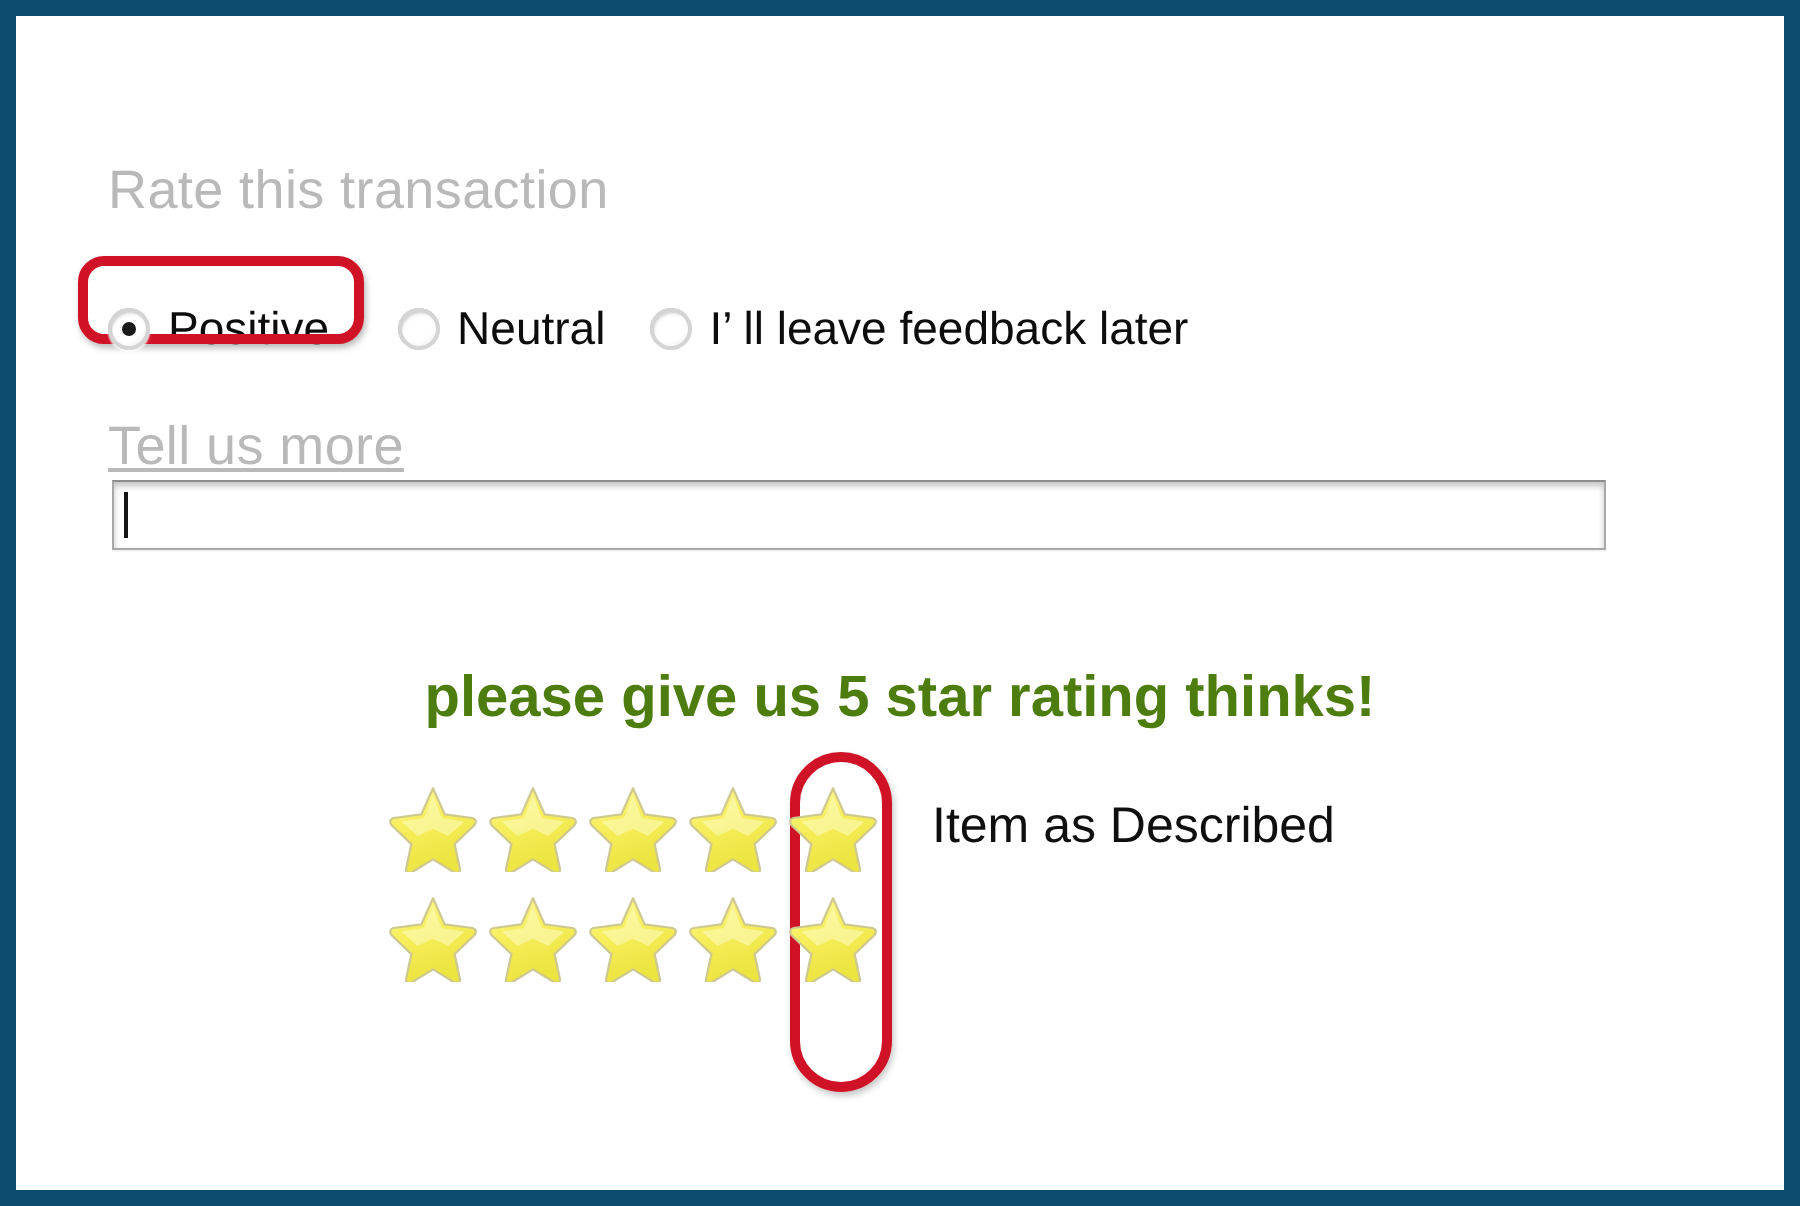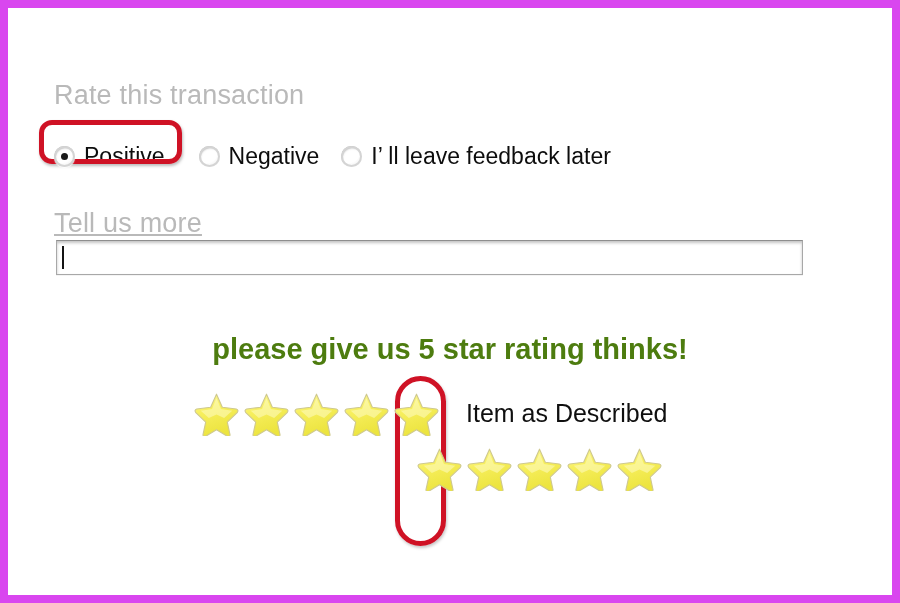--- a/index.html
+++ b/index.html
@@ -10,21 +10,21 @@
   body {
     font-family: "Liberation Sans", sans-serif;
   }
 
   #screen {
     position: relative;
     width: 900px;
     height: 603px;
     box-sizing: border-box;
     background: #ffffff;
-    border: 8px solid #d946ef;
+    border: 8px solid #0c4a6e;
     overflow: hidden;
   }
 
   .inner {
     position: relative;
     width: 100%;
     height: 100%;
     background: #ffffff;
   }
 
@@ -37,21 +37,21 @@
     letter-spacing: 0.2px;
     white-space: nowrap;
   }
   #rate-heading { left: 46px; top: 72px; }
   #tell-heading { left: 46px; top: 200px; text-decoration: underline; }
 
   
   #radio-row {
     position: absolute;
     left: 46px;
-    top: 126px;
+    top: 134px;
     height: 44px;
     display: flex;
     align-items: center;
   }
   .radio-option {
     display: flex;
     align-items: center;
     height: 44px;
     white-space: nowrap;
   }
@@ -163,21 +163,20 @@
   #ratings {
     position: absolute;
     left: 186px;
     top: 378px;
   }
   .rating-row {
     position: relative;
     height: 55px;
     display: flex;
     align-items: center;
-    justify-content: flex-end;
   }
   .stars {
     display: flex;
     align-items: center;
   }
   .star {
     width: 45px;
     height: 45px;
     margin-right: 5px;
     flex: 0 0 auto;
@@ -213,21 +212,21 @@
     <div id="radio-row">
 
       <div class="radio-option" id="option-positive">
         <span id="positive-highlight"></span>
         <span class="radio-mark checked"></span>
         <span class="radio-label">Positive</span>
       </div>
 
       <div class="radio-option">
         <span class="radio-mark"></span>
-        <span class="radio-label">Negative</span>
+        <span class="radio-label">Neutral</span>
       </div>
 
 
       <div class="radio-option">
         <span class="radio-mark"></span>
         <span class="radio-label">I’  ll leave feedback later</span>
       </div>
 
     </div>
 

